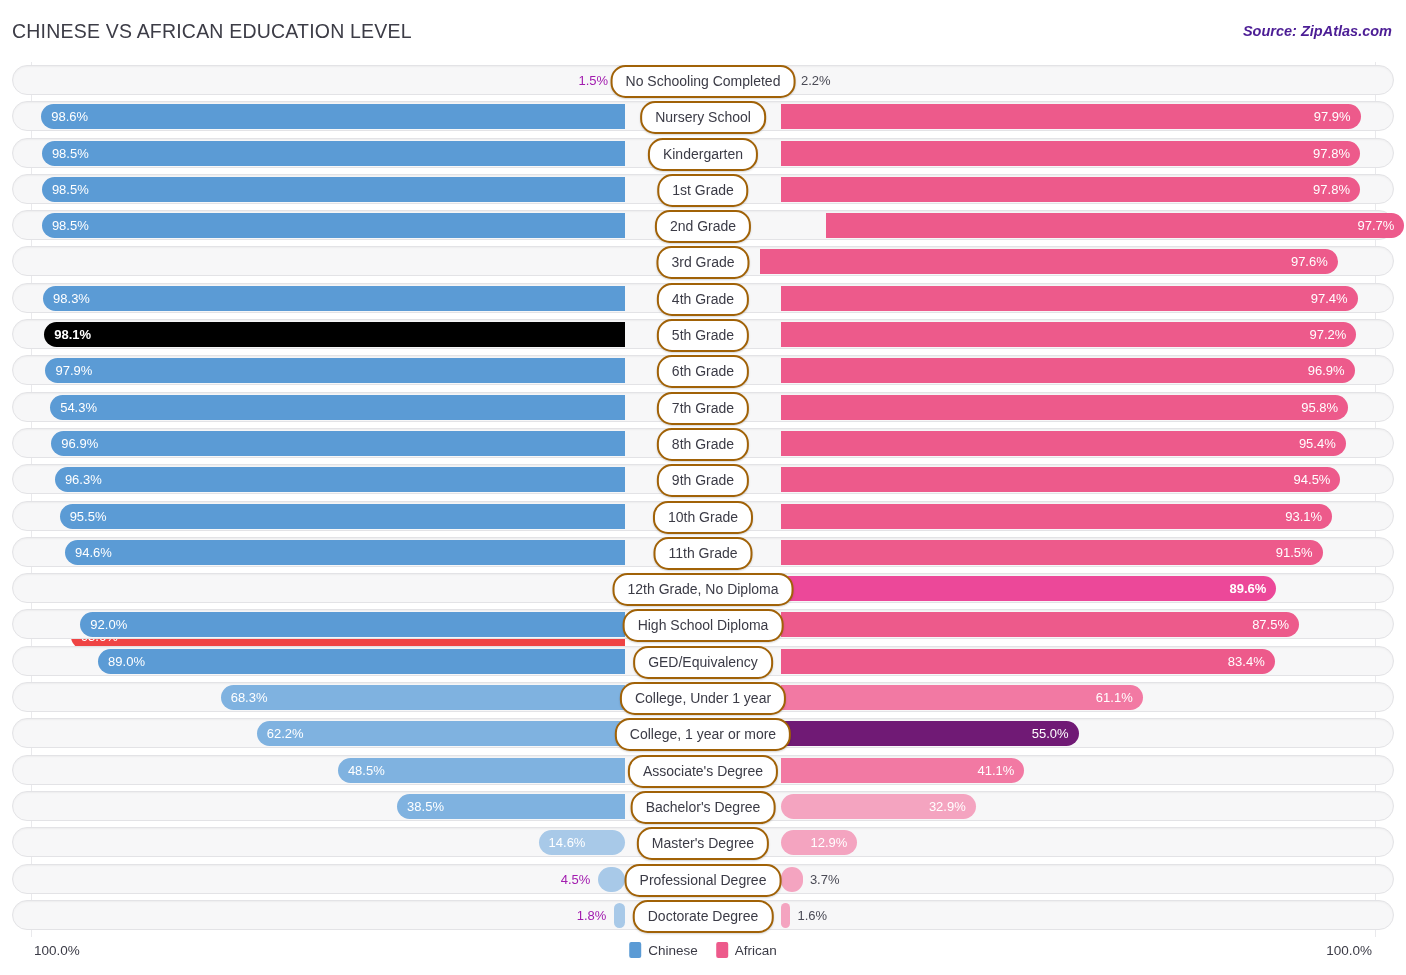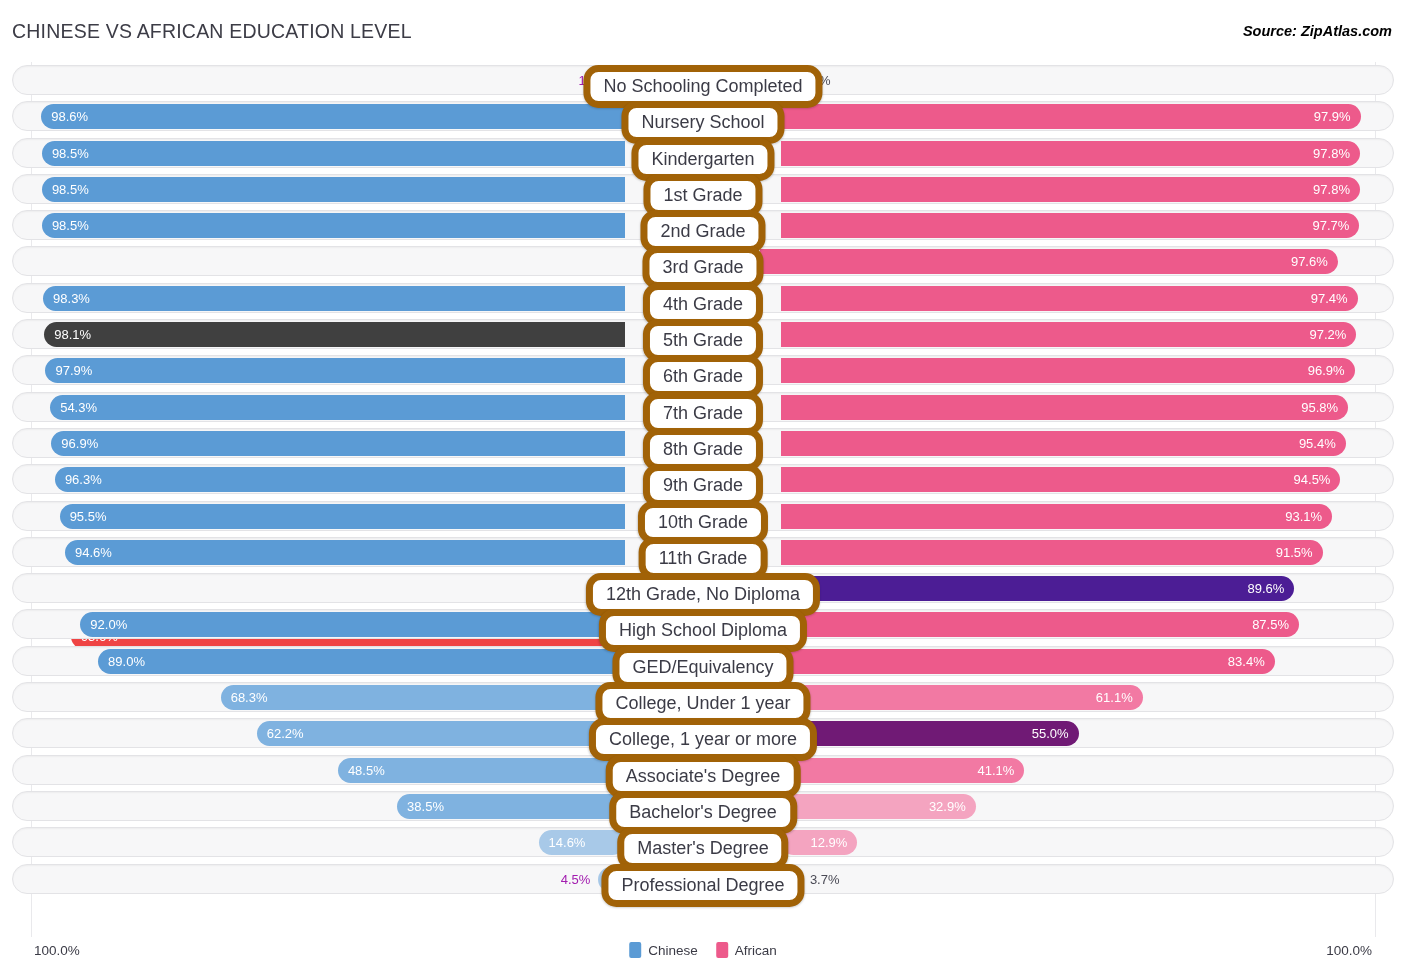--- a/index.html
+++ b/index.html
@@ -31,21 +31,21 @@
     color: #3c3c46;
     white-space: nowrap;
   }
   #source-label {
     position: absolute;
     right: 14px;
     top: 23px;
     font-size: 14.5px;
     font-style: italic;
     font-weight: bold;
-    color: #000000;
+    color: #4c1d95;
     white-space: nowrap;
   }
 
   
   #plot {
     position: absolute;
     left: 0;
     top: 62px;
     width: 1406px;
     height: 875px;
@@ -109,24 +109,24 @@
   .bar-value.outside-right { left: 100%;  margin-left: 7px;  color: #4a4a55; }
 
   .cat-pill {
     position: absolute;
     top: 3px;
     height: 29px;
     line-height: 29px;
     left: 50%;
     transform: translateX(-50%);
     background: #ffffff;
-    border: 7px solid #a16207;
+    border: 2px solid #a16207;
     border-radius: 15px;
     padding: 0 13px;
-    font-size: 18px;
+    font-size: 14px;
     color: #3b3b46;
     white-space: nowrap;
     box-shadow: 0 1px 2px rgba(0,0,0,.17);
     z-index: 4;
   }
 
   
   #footer {
     position: absolute;
     left: 0;
@@ -221,21 +221,21 @@
         <div class="bar right" style="left: 781px; width: 578.976px; background: rgb(237, 90, 139);">
           <span class="bar-value inside-right">97.8%</span>
         </div>
         <div class="cat-pill">1st Grade</div>
       </div>
       <div class="row">
         <div class="track"></div>
         <div class="bar left" style="left: 41.88px; width: 583.12px; background: rgb(91, 155, 213);">
           <span class="bar-value inside-left">98.5%</span>
         </div>
-        <div class="bar right" style="left: 781px; width: 578.384px; background: rgb(237, 90, 139);">
+        <div class="bar right" style="left: 826px; width: 578.384px; background: rgb(237, 90, 139);">
           <span class="bar-value inside-right">97.7%</span>
         </div>
         <div class="cat-pill">2nd Grade</div>
       </div>
       <div class="row">
         <div class="track"></div>
         <div class="bar right" style="left: 760px; width: 577.792px; background: rgb(237, 90, 139);">
           <span class="bar-value inside-right">97.6%</span>
         </div>
         <div class="cat-pill">3rd Grade</div>
@@ -245,21 +245,21 @@
         <div class="bar left" style="left: 43.064px; width: 581.936px; background: rgb(91, 155, 213);">
           <span class="bar-value inside-left">98.3%</span>
         </div>
         <div class="bar right" style="left: 781px; width: 576.608px; background: rgb(237, 90, 139);">
           <span class="bar-value inside-right">97.4%</span>
         </div>
         <div class="cat-pill">4th Grade</div>
       </div>
       <div class="row">
         <div class="track"></div>
-        <div class="bar left" style="left: 44.248px; width: 580.752px; background: #404040;">
+        <div class="bar left" style="left: 44.248px; width: 580.752px; background: #000000; font-weight: bold;">
           <span class="bar-value inside-left">98.1%</span>
         </div>
         <div class="bar right" style="left: 781px; width: 575.424px; background: rgb(237, 90, 139);">
           <span class="bar-value inside-right">97.2%</span>
         </div>
         <div class="cat-pill">5th Grade</div>
       </div>
       <div class="row">
         <div class="track"></div>
         <div class="bar left" style="left: 45.432px; width: 579.568px; background: rgb(91, 155, 213);">
@@ -318,21 +318,21 @@
         <div class="bar right" style="left: 781px; width: 541.68px; background: rgb(237, 90, 139);">
           <span class="bar-value inside-right">91.5%</span>
         </div>
         <div class="cat-pill">11th Grade</div>
       </div>
       <div class="row">
         <div class="track"></div>
         <div class="bar left" style="left: 70.888px; width: 554.112px; background: #ef4444; margin-top: 48px;">
           <span class="bar-value inside-left">93.6%</span>
         </div>
-        <div class="bar right" style="left: 764px; width: 530.432px; background: #4c1d95;">
+        <div class="bar right" style="left: 746px; width: 530.432px; background: #ec4899; font-weight: bold;">
           <span class="bar-value inside-right">89.6%</span>
         </div>
         <div class="cat-pill">12th Grade, No Diploma</div>
       </div>
       <div class="row">
         <div class="track"></div>
         <div class="bar left" style="left: 80.36px; width: 544.64px; background: rgb(91, 155, 213);">
           <span class="bar-value inside-left">92.0%</span>
         </div>
         <div class="bar right" style="left: 781px; width: 518px; background: rgb(237, 90, 139); padding-left: 7px;">
@@ -402,20 +402,30 @@
       </div>
       <div class="row">
         <div class="track"></div>
         <div class="bar left rounded" style="left: 598.36px; width: 26.64px; background: rgb(168, 201, 232);">
           <span class="bar-value outside-left">4.5%</span>
         </div>
         <div class="bar right rounded" style="left: 781px; width: 21.904px; background: rgb(244, 164, 192);">
           <span class="bar-value outside-right">3.7%</span>
         </div>
         <div class="cat-pill">Professional Degree</div>
+      </div>
+      <div class="row">
+        <div class="track"></div>
+        <div class="bar left rounded" style="left: 614.344px; width: 10.656px; background: rgb(168, 201, 232);">
+          <span class="bar-value outside-left">1.8%</span>
+        </div>
+        <div class="bar right rounded" style="left: 781px; width: 9.472px; background: rgb(244, 164, 192);">
+          <span class="bar-value outside-right">1.6%</span>
+        </div>
+        <div class="cat-pill">Doctorate Degree</div>
       </div>
     </div>
 </div>
 
 <div id="footer">
   <div id="axis-left">100.0%</div>
   <div id="legend">
     <div class="legend-item">
       <span class="legend-swatch" style="background: rgb(91, 155, 213);"></span>
       <span>Chinese</span>

